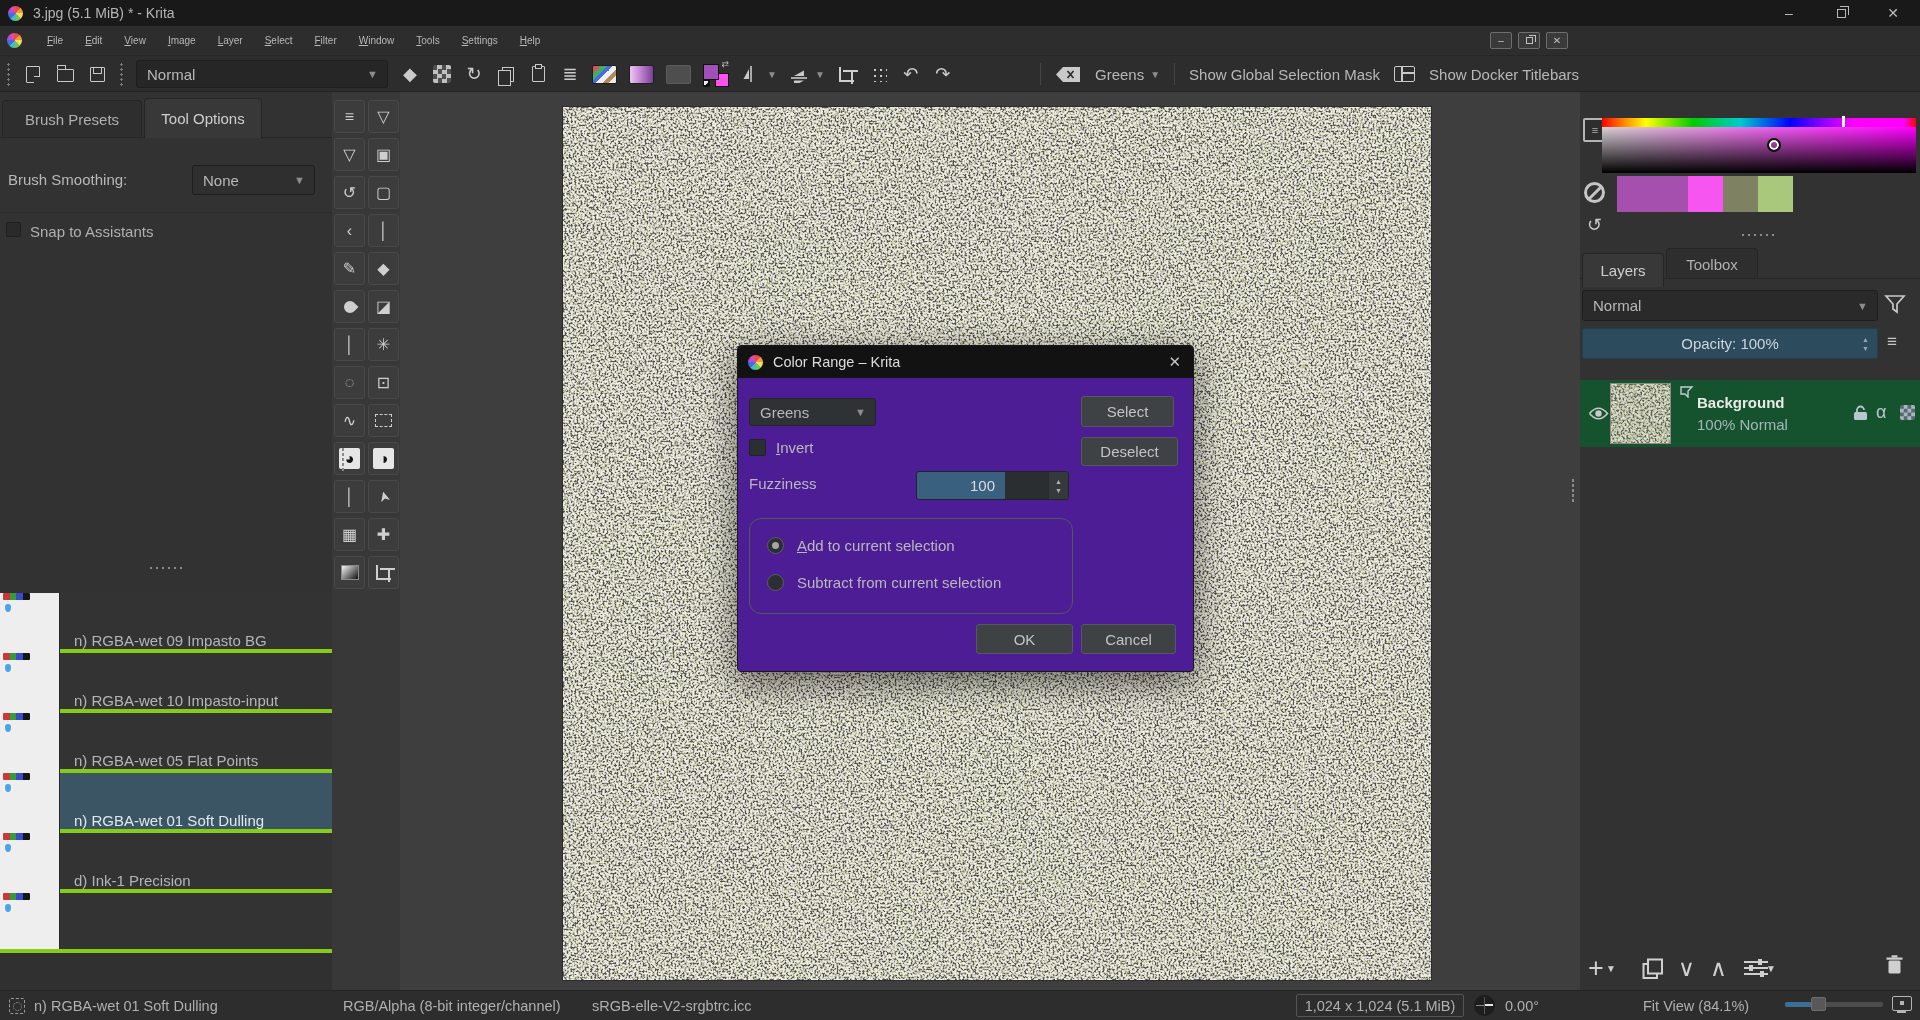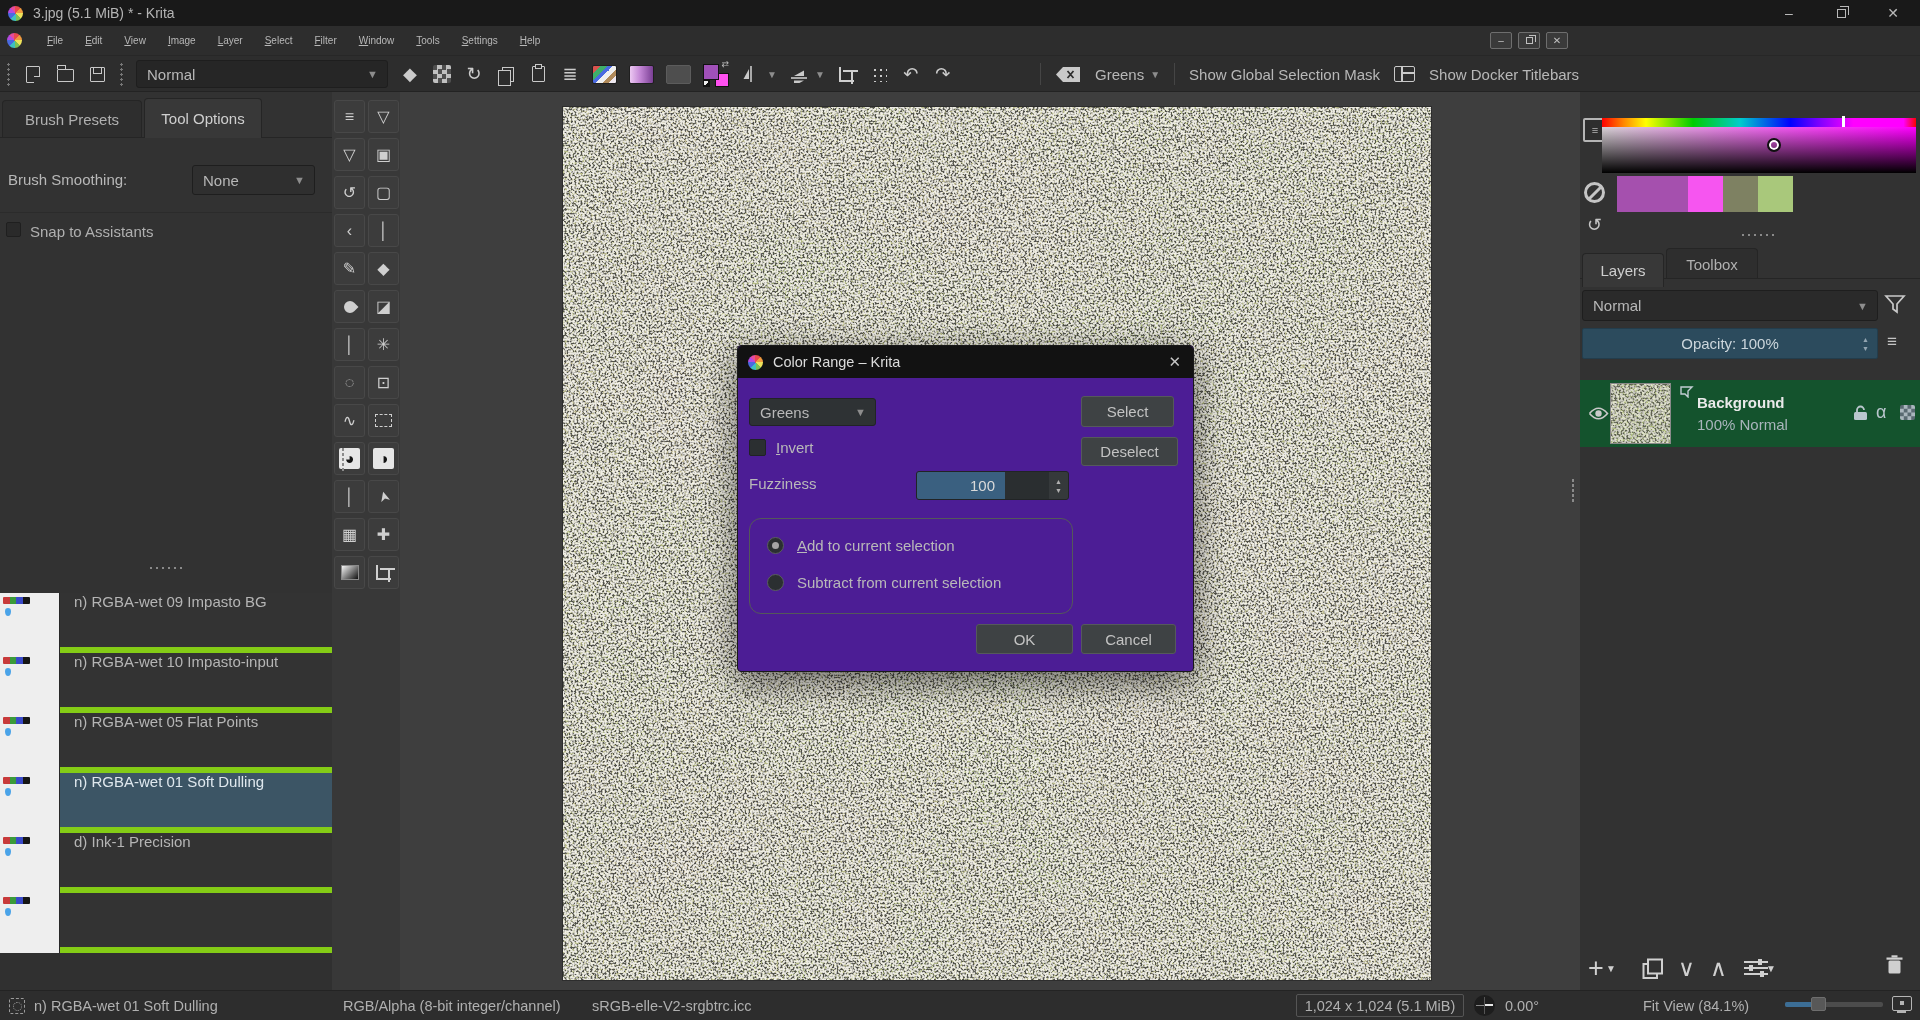--- a/index.html
+++ b/index.html
@@ -69,21 +69,21 @@
 
   
   #left-dock { position:absolute; left:0; top:92px; width:332px; height:898px; background:#323232; }
   .tab { position:absolute; border:1px solid #252525; border-bottom:none; border-radius:4px 4px 0 0; display:flex; align-items:center; justify-content:center; font-size:15px; color:#b0b0b0; background:#2e2e2e; }
   .tab.active { background:#383838; color:#cfcfcf; z-index:2; }
   #ld-tabline { position:absolute; left:0; top:45px; width:332px; height:1px; background:#252525; }
   #ld-divider { position:absolute; left:0; top:120px; width:332px; height:1px; background:#2b2b2b; }
   .checkbox { width:15px; height:15px; background:#2a2a2a; border:1px solid #1f1f1f; border-radius:2px; display:inline-block; }
   .grip-h { background-image:radial-gradient(#8a8a8a 1px, transparent 1.2px); background-size:6px 4px; width:38px; height:4px; }
   #preset-list { position:absolute; left:0; top:501px; width:332px; height:397px; overflow:hidden; background:#303030; }
-  .preset { display:flex; height:60px; border-bottom:6px solid #84cc16; background:#333333; align-items:flex-start; }
+  .preset { display:flex; height:60px; border-bottom:4px solid #84cc16; background:#333333; align-items:flex-end; }
   .preset.selected { background:#3c5565; }
   .preset .thumb { width:60px; height:60px; flex:none; border-right:1px solid #272727; position:relative; background:#eee; }
   .preset .thumb::before { content:""; position:absolute; left:3px; top:4px; width:27px; height:7px; border-radius:1px;
     background:linear-gradient(90deg,#c83a3a 0 25%,#3a9a3a 25% 50%,#3a4ac8 50% 75%,#161616 75%); }
   .preset .thumb::after { content:""; position:absolute; left:5px; top:15px; width:6px; height:8px; background:#4aa3e8; border-radius:50% 50% 50% 50%/40% 40% 60% 60%; }
   .plabel { padding-left:14px; font-size:15px; color:#b5b5b5; }
   .preset.selected .plabel { color:#dfe8ee; }
   .t1 { background:radial-gradient(circle at 76% 16%, #47262e 0 16%, transparent 17%), radial-gradient(circle at 58% 10%, #6e5a70 0 13%, transparent 14%), linear-gradient(115deg,#f0edf4 8%,#cdb0e2 38%,#a77fd0 62%,#8f64bf 74%,#ece7f2 92%); }
   .t2 { background:radial-gradient(ellipse 40% 34% at 38% 40%, #a678d8 0 92%, transparent 100%), radial-gradient(ellipse 36% 32% at 66% 72%, #82d8ca 0 92%, transparent 100%), #f2f0f4; }
   .t3 { background:linear-gradient(125deg, transparent 28%, #b9bdc4 30% 43%, #8f949c 44% 53%, transparent 55%), linear-gradient(150deg, transparent 12%, #8a5a28 14% 22%, transparent 24%), radial-gradient(ellipse 42% 30% at 34% 72%, #cfb8e6 0 92%, transparent 100%), #f4f2f6; }

